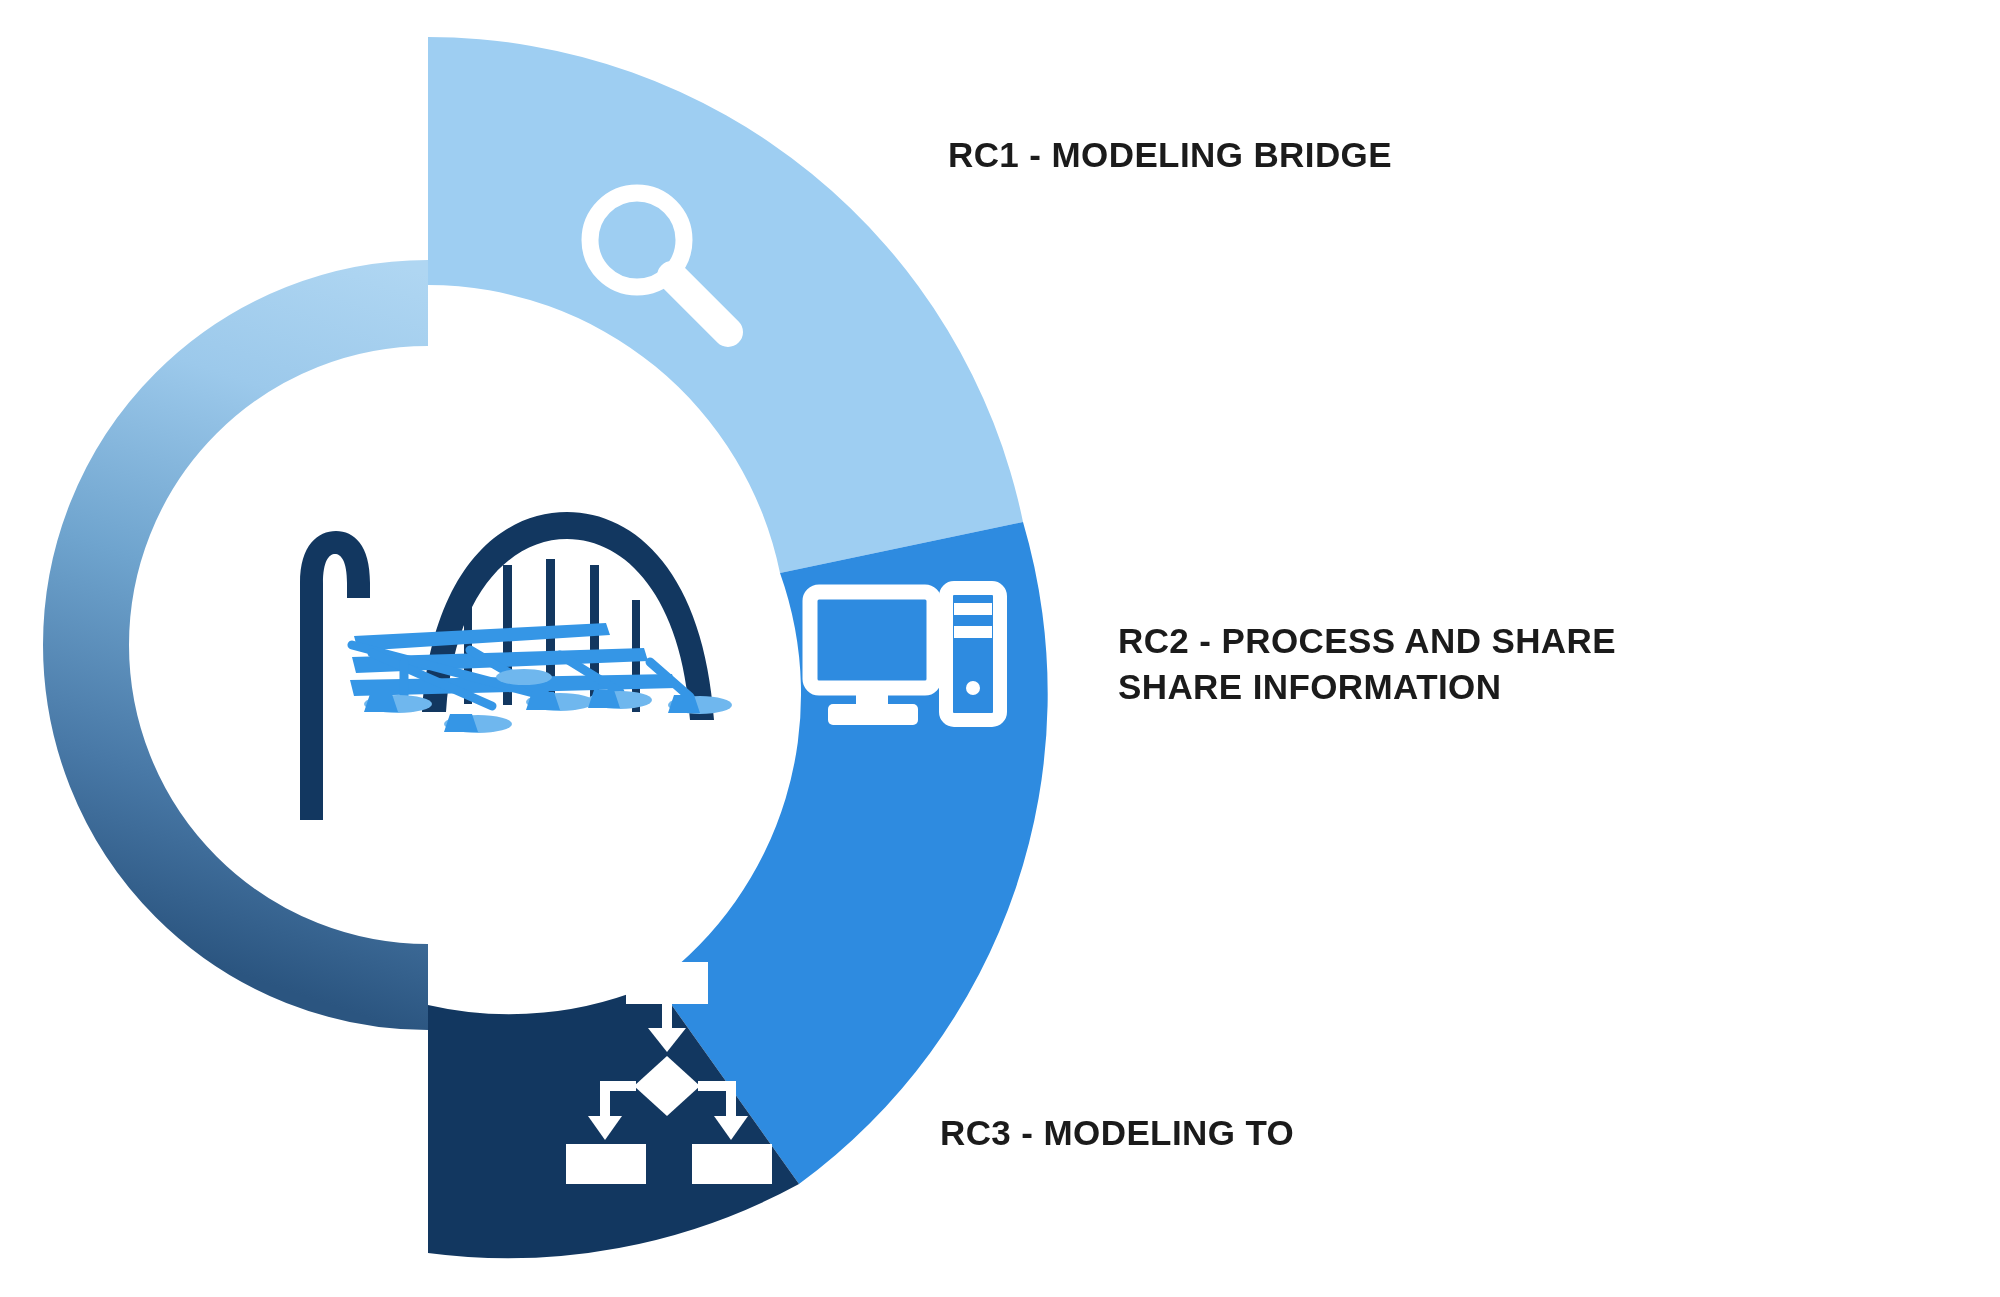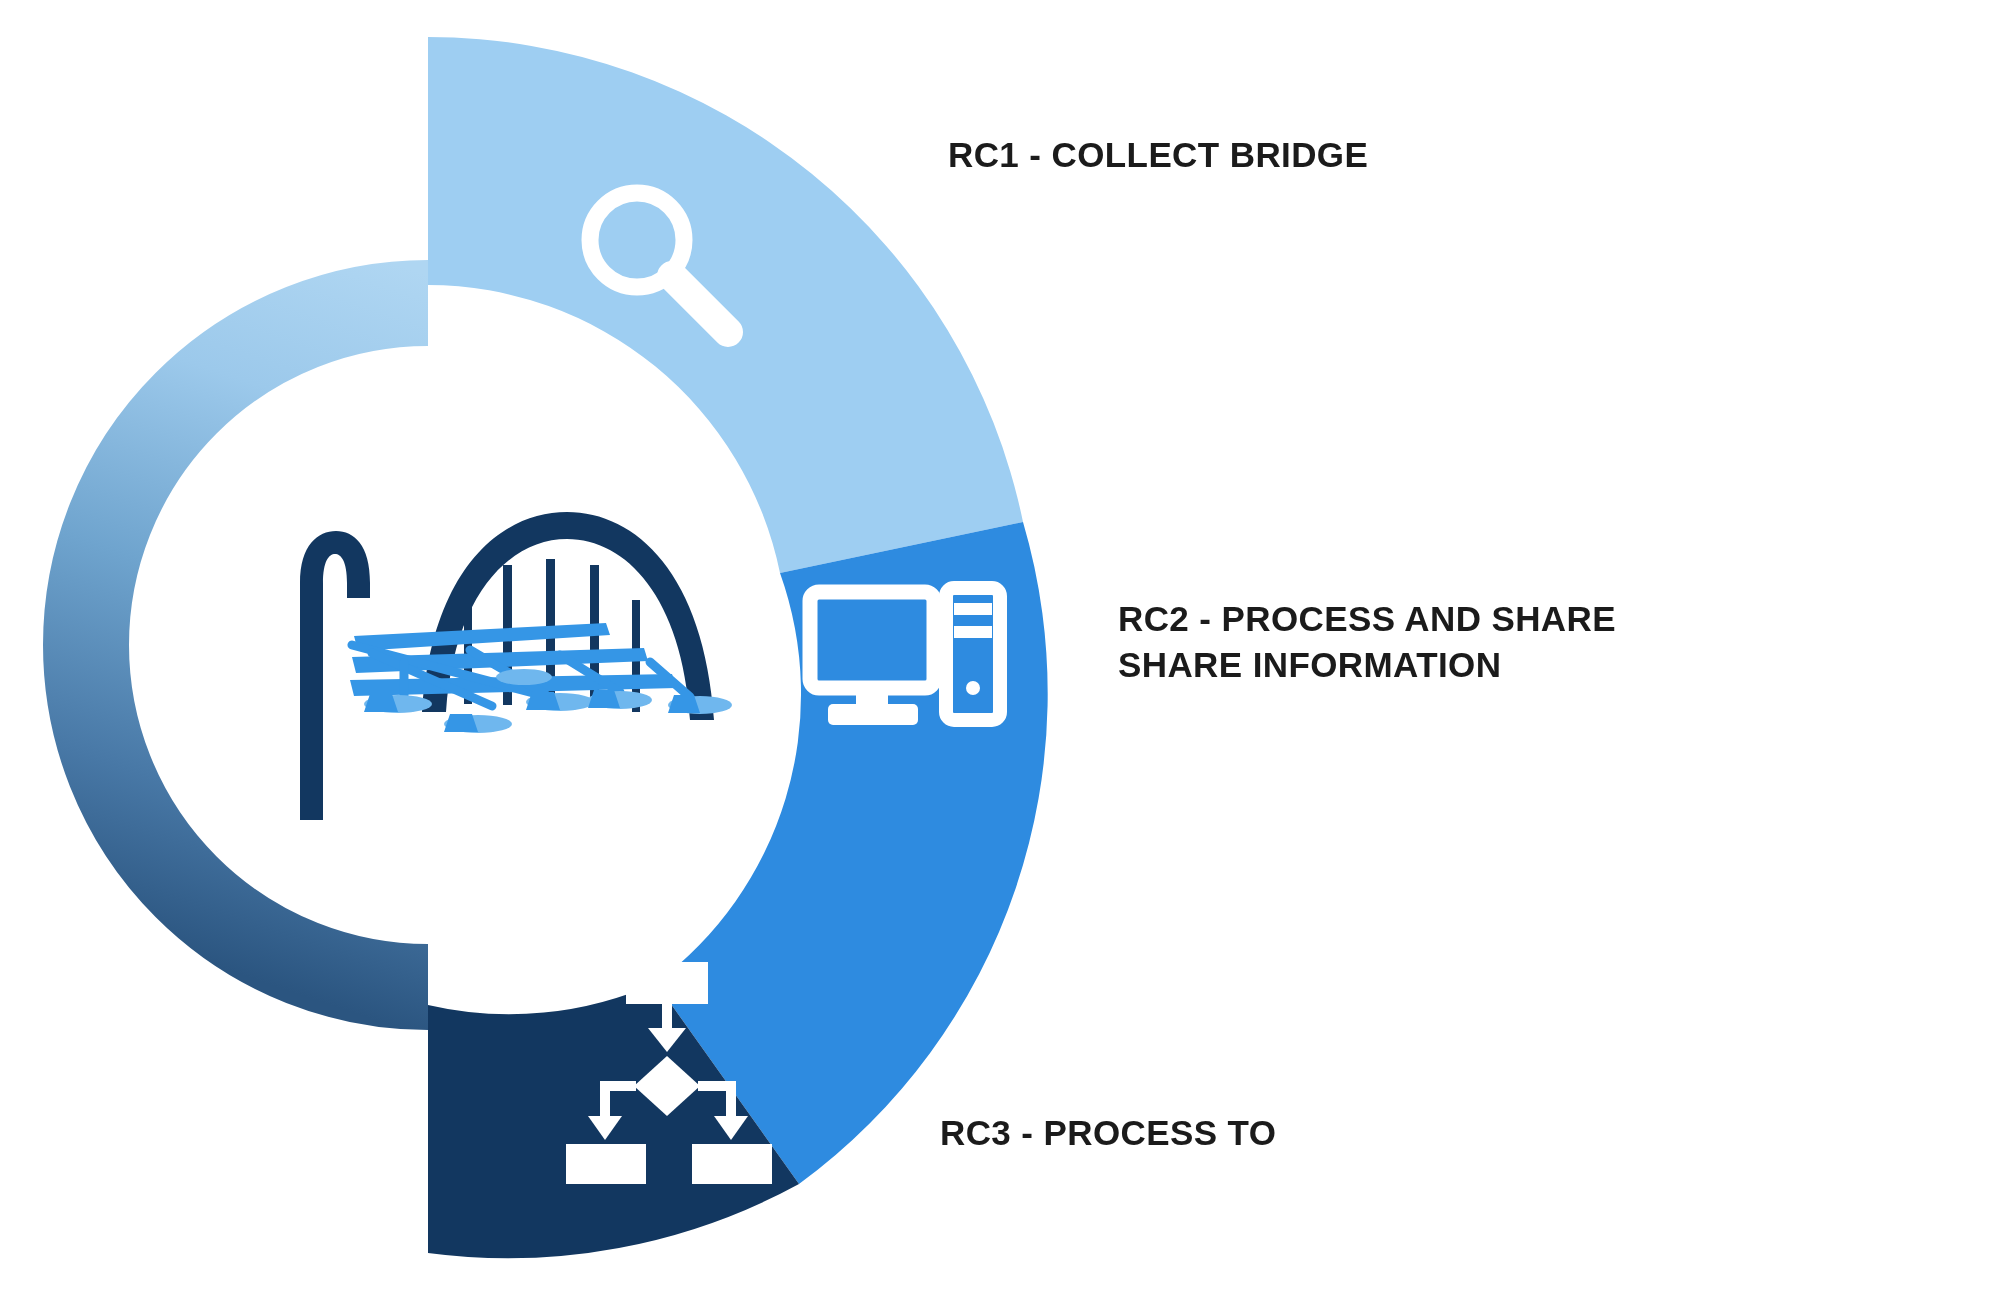--- a/index.html
+++ b/index.html
@@ -36,21 +36,21 @@
     font-family: "Liberation Sans", sans-serif;
     font-weight: bold;
     font-size: 35px;
     line-height: 1.30;
     letter-spacing: 0.4px;
     color: #1b1b1b;
     white-space: nowrap;
   }
   .label-line { display: block; }
   #label-rc1 { left: 948px; top: 132px; }
-  #label-rc2 { left: 1118px; top: 596px; }
+  #label-rc2 { left: 1118px; top: 618px; }
   #label-rc3 { left: 940px; top: 1110px; }
 </style>
 </head>
 <body>
 
 <div id="stage">
 
   <svg class="diagram-svg" viewBox="0 0 2000 1297" xmlns="http://www.w3.org/2000/svg">
 
     <defs>
@@ -177,25 +177,25 @@
       <rect x="600" y="1081" width="10" height="40" fill="#ffffff"></rect>
       <rect x="726" y="1081" width="10" height="40" fill="#ffffff"></rect>
       <path d="M 588 1116 L 622 1116 L 605 1140 Z" fill="#ffffff"></path>
       <path d="M 714 1116 L 748 1116 L 731 1140 Z" fill="#ffffff"></path>
       <rect x="566" y="1144" width="80" height="40" fill="#ffffff"></rect>
       <rect x="692" y="1144" width="80" height="40" fill="#ffffff"></rect>
     </g>
   </svg>
 
   <div class="label-block" id="label-rc1">
-    <span class="label-line">RC1 - COLLECT BRIDGE</span>
+    <span class="label-line">RC1 - MODELING BRIDGE</span>
   </div>
 
   <div class="label-block" id="label-rc2">
     <span class="label-line">RC2 - PROCESS AND SHARE</span>
     <span class="label-line">SHARE INFORMATION</span>
   </div>
 
   <div class="label-block" id="label-rc3">
-    <span class="label-line">RC3 - PROCESS TO</span>
+    <span class="label-line">RC3 - MODELING TO</span>
   </div>
 
 </div>
 
 </body></html>

